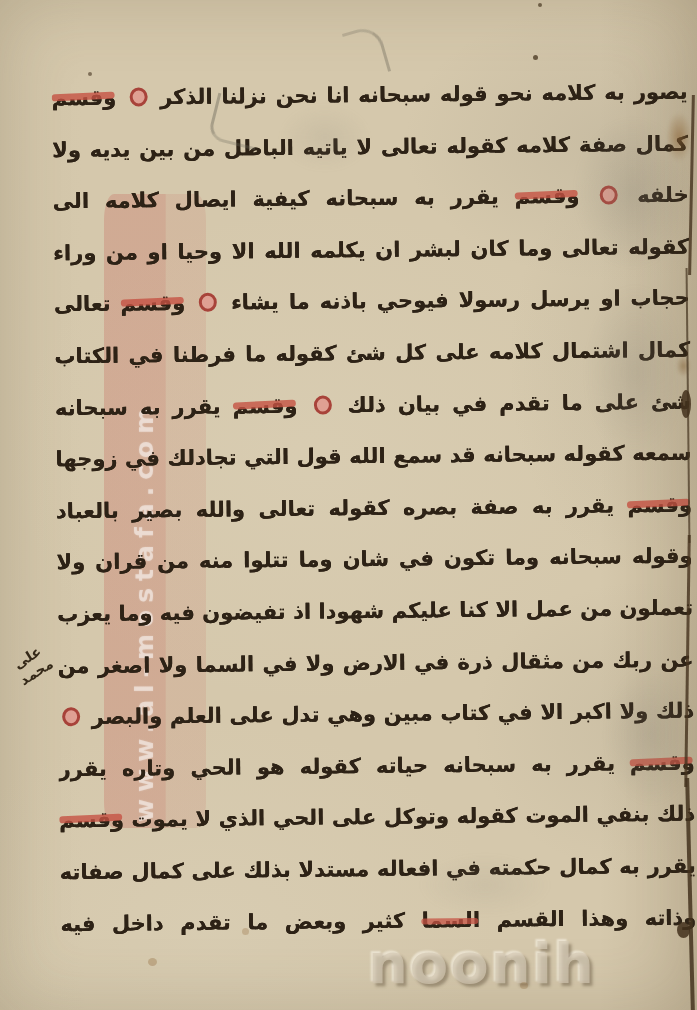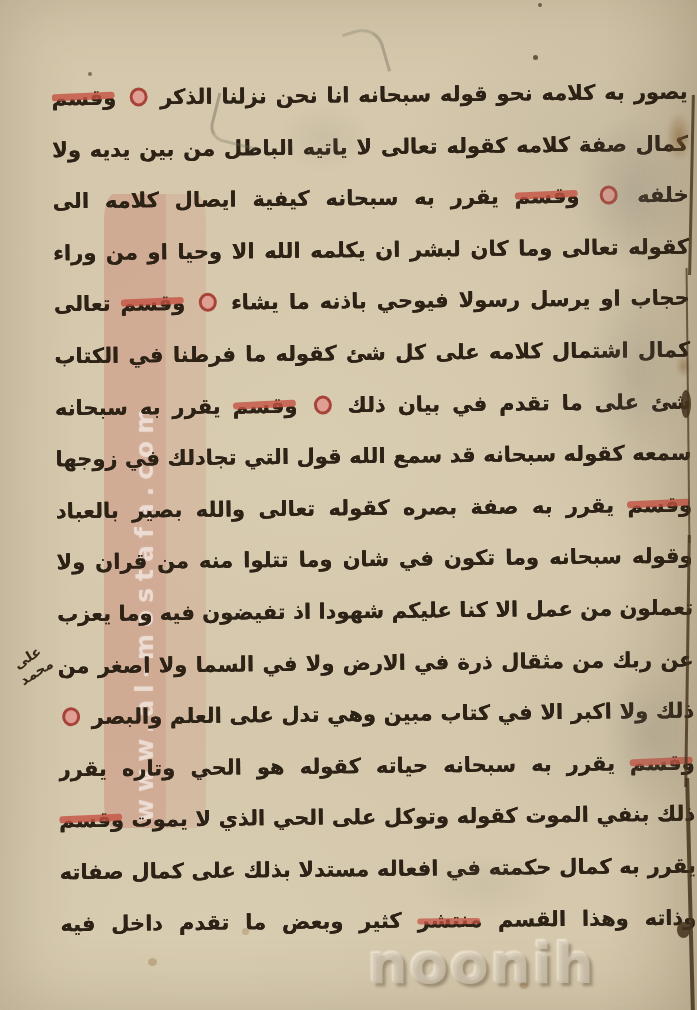--- a/index.html
+++ b/index.html
@@ -115,21 +115,21 @@
     <div class="line"><span>شئ على ما تقدم في بيان ذلك </span><span class="ring"></span><span> </span><span class="ov">وقسم</span><span> يقرر به سبحانه صفة</span></div>
     <div class="line"><span>سمعه كقوله سبحانه قد سمع الله قول التي تجادلك في زوجها الايه</span></div>
     <div class="line"><span class="ov">وقسم</span><span> يقرر به صفة بصره كقوله تعالى والله بصير بالعباد</span></div>
     <div class="line"><span>وقوله سبحانه وما تكون في شان وما تتلوا منه من قران ولا</span></div>
     <div class="line"><span>تعملون من عمل الا كنا عليكم شهودا اذ تفيضون فيه وما يعزب</span></div>
     <div class="line"><span>عن ربك من مثقال ذرة في الارض ولا في السما ولا اصغر من</span></div>
     <div class="line"><span>ذلك ولا اكبر الا في كتاب مبين وهي تدل على العلم والبصر </span><span class="ring"></span></div>
     <div class="line"><span class="ov">وقسم</span><span> يقرر به سبحانه حياته كقوله هو الحي وتاره يقرر</span></div>
     <div class="line"><span>ذلك بنفي الموت كقوله وتوكل على الحي الذي لا يموت </span><span class="ov">وقسم</span></div>
     <div class="line"><span>يقرر به كمال حكمته في افعاله مستدلا بذلك على كمال صفاته</span></div>
-    <div class="line"><span>وذاته وهذا القسم </span><span class="un">منتشر</span><span> كثير وبعض ما تقدم داخل فيه</span></div>
+    <div class="line"><span>وذاته وهذا القسم </span><span class="un">السما</span><span> كثير وبعض ما تقدم داخل فيه</span></div>
   </div>
 
 <div id="marginal">على محمد</div>
 
 <div id="emboss">noonih</div>
 
 <div class="blot b1"></div>
 <div class="blot b2"></div>
 <div class="blot b3"></div>
 <div class="blot b4"></div>

